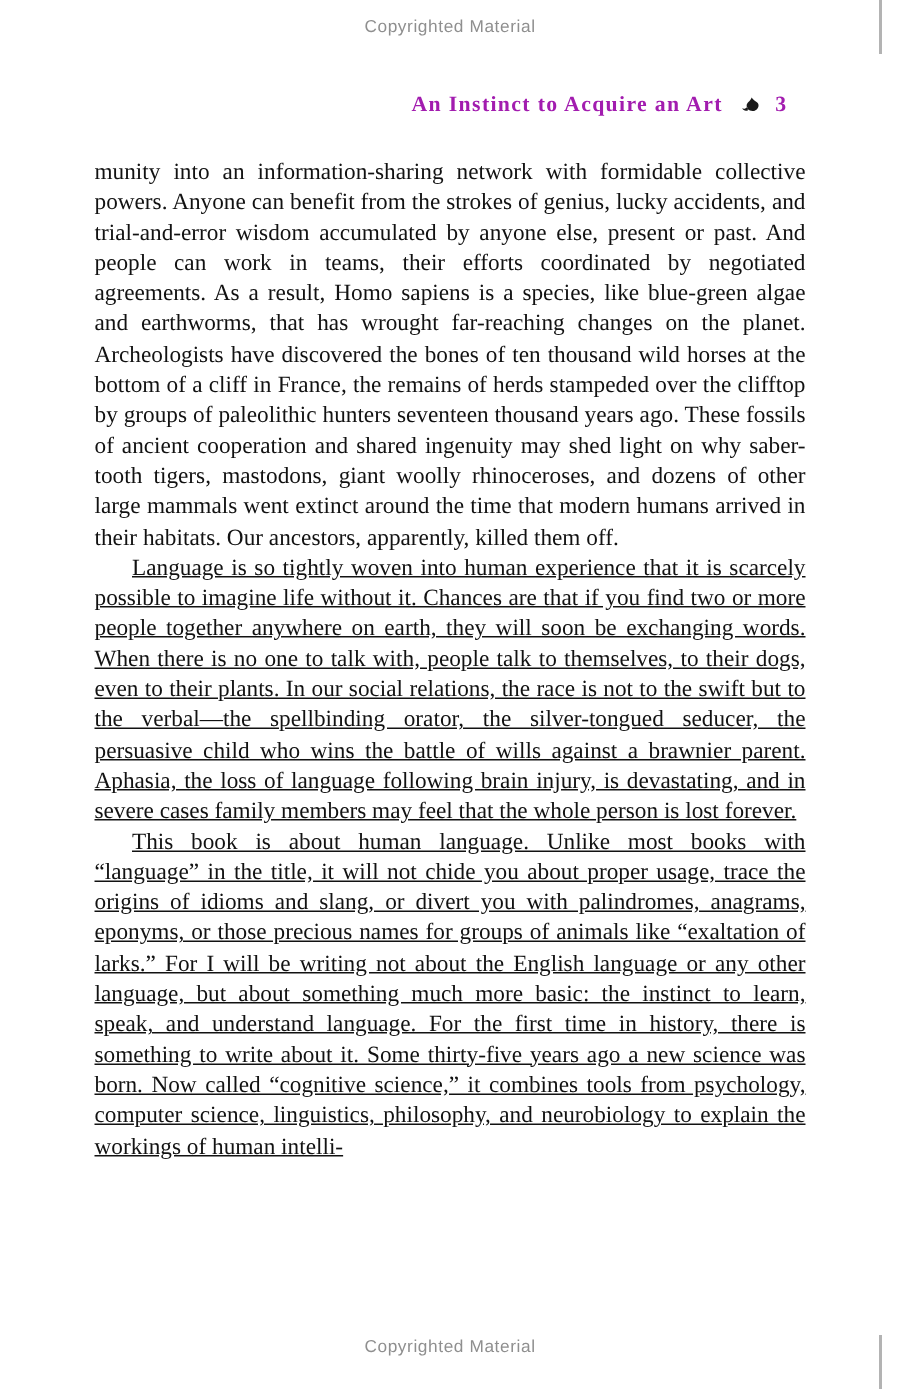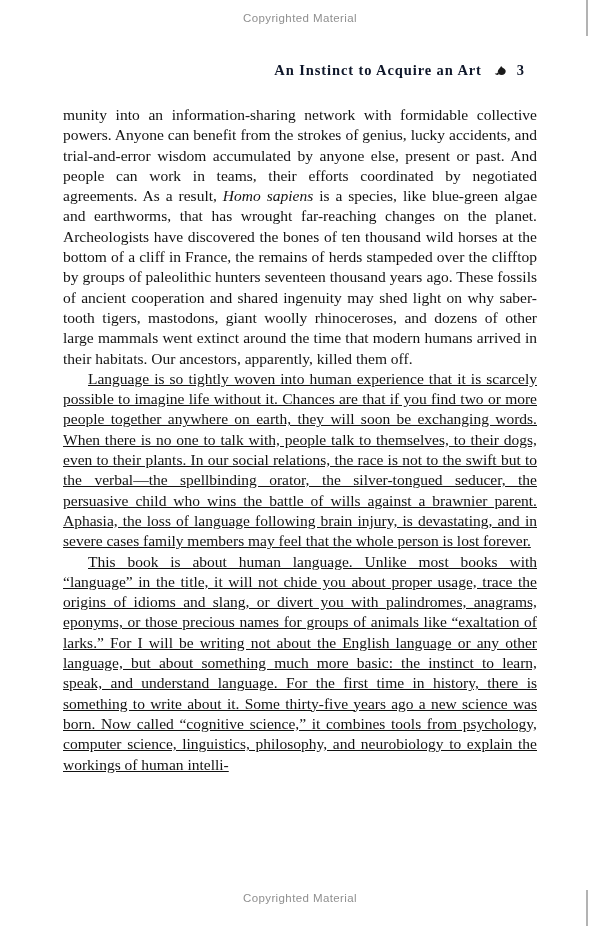--- a/index.html
+++ b/index.html
@@ -32,21 +32,21 @@
   #running-head {
     position: absolute;
     top: 62px;
     left: 63px;
     width: 462px;
     text-align: right;
     font-family: "Liberation Serif", serif;
     font-size: 14.5px;
     font-weight: 600;
     letter-spacing: 0.9px;
-    color: #0f172a;
+    color: #a21caf;
     white-space: nowrap;
   }
   #running-head .ornament {
     display: inline-block;
     margin: 0 10px 0 12px;
     vertical-align: -1px;
   }
   #running-head .ornament svg {
     width: 13px;
     height: 11px;
@@ -65,21 +65,20 @@
   }
   #body-text p {
     margin: 0;
     padding: 0;
   }
   #body-text p.indent {
     text-indent: 25px;
     text-decoration: underline;
   }
   #body-text .italic {
-    font-style: italic;
   }
 
   .page-edge-mark {
     position: absolute;
     left: 586px;
     width: 2px;
     background: #b3b3b3;
   }
   #edge-top { top: 0; height: 36px; }
   #edge-bottom { top: 890px; height: 36px; }

